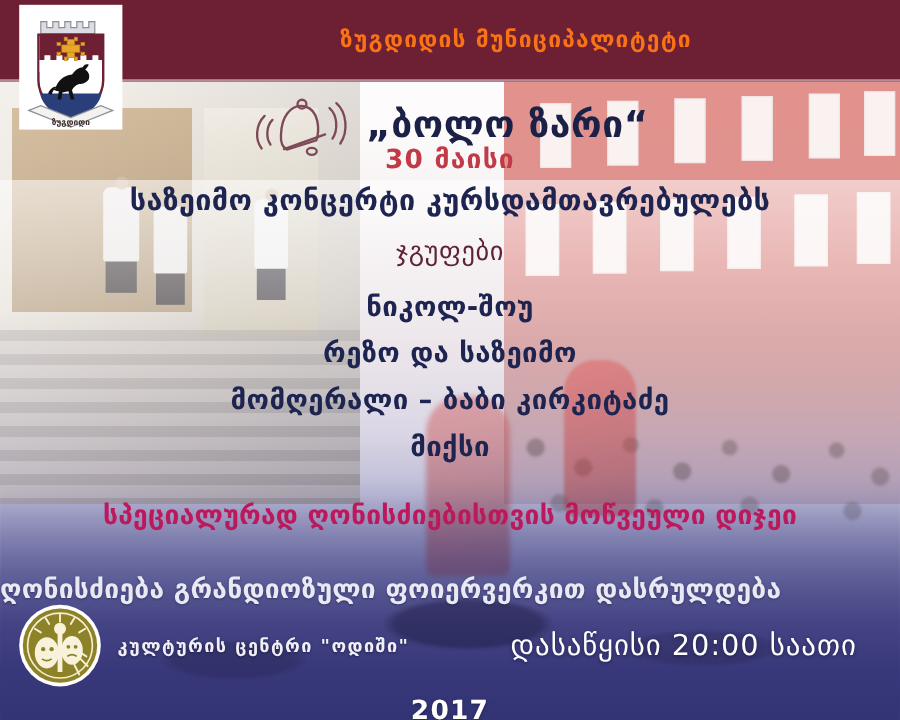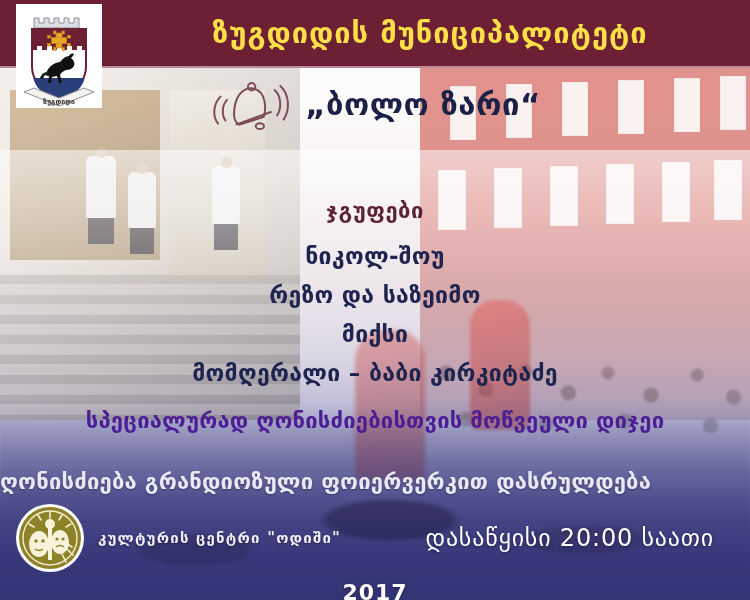--- a/index.html
+++ b/index.html
@@ -108,21 +108,21 @@
   
   .header{
     position:absolute;left:0;top:0;width:750px;height:68px;
     background:#6d1f33;
     border-bottom:2px solid #b98a98;
     box-sizing:border-box;
   }
   .header-title{
     position:absolute;left:120px;top:0;width:620px;height:66px;
     display:flex;align-items:center;justify-content:center;
-    color:#fde047;font-size:29px;letter-spacing:1px;font-weight:600;
+    color:#f97316;font-size:19px;letter-spacing:1px;font-weight:600;
     white-space:nowrap;
   }
 
   
   .coa{
     position:absolute;left:16px;top:4px;width:86px;height:104px;
     background:#ffffff;z-index:6;
   }
   .coa svg{display:block;}
 
@@ -140,30 +140,30 @@
   .date-line{
     position:absolute;left:0;top:53px;width:750px;text-align:center;
     color:#c03a48;font-size:22px;font-weight:600;letter-spacing:1px;
   }
   .subtitle{
     position:absolute;left:0;top:85px;width:750px;text-align:center;
     color:#1d2450;font-size:24px;font-weight:700;letter-spacing:.3px;white-space:nowrap;
   }
   .groups-head{
     position:absolute;left:0;top:130px;width:750px;text-align:center;
-    color:#5e2436;font-size:22px;font-weight:700;letter-spacing:.5px;
+    color:#5e2436;font-size:22px;font-weight:400;letter-spacing:.5px;
   }
   .lineup{position:absolute;left:0;top:175px;width:750px;}
   .act{
     text-align:center;color:#1e2450;font-size:23px;font-weight:700;
     letter-spacing:.3px;white-space:nowrap;margin-bottom:13px;
   }
   .note{
-    text-align:center;color:#4c1d95;font-size:22px;font-weight:700;
-    letter-spacing:.2px;white-space:nowrap;margin-top:22px;
+    text-align:center;color:#be185d;font-size:22px;font-weight:700;
+    letter-spacing:.2px;white-space:nowrap;margin-top:32px;
   }
   .note2{
     color:#e9e9f4;font-size:22px;font-weight:700;
     letter-spacing:.2px;white-space:nowrap;margin-top:36px;
     text-shadow:0 1px 2px rgba(20,20,50,.45);
   }
 
   
   .footer{position:absolute;left:0;top:430px;width:750px;height:102px;}
   .org{
@@ -294,27 +294,29 @@
           <path d="M80 18 c8 7 9 22 3 31"></path>
           <path d="M87 13 c11 10 12 29 4 41"></path>
 
           <path d="M22 30 c-6 6 -7 18 -2 25"></path>
           <path d="M14 26 c-9 9 -10 24 -3 33"></path>
         </g>
       </svg>
       <div class="main-title">„ბოლო ზარი“</div>
     </div>
 
+    <div class="date-line">30 მაისი</div>
+    <div class="subtitle">საზეიმო კონცერტი კურსდამთავრებულებს</div>
     <div class="groups-head">ჯგუფები</div>
 
     <div class="lineup">
       <div class="act">ნიკოლ-შოუ</div>
       <div class="act">რეზო და საზეიმო</div>
+      <div class="act">მომღერალი – ბაბი კირკიტაძე</div>
       <div class="act">მიქსი</div>
-      <div class="act">მომღერალი – ბაბი კირკიტაძე</div>
       <div class="note">სპეციალურად ღონისძიებისთვის მოწვეული დიჯეი</div>
       <div class="note2">ღონისძიება გრანდიოზული ფოიერვერკით დასრულდება</div>
     </div>
 
     <div class="footer">
       <div class="org">
         <svg class="org-logo" viewBox="0 0 72 72">
           <circle cx="36" cy="36" r="34" fill="#ffffff"></circle>
           <circle cx="36" cy="36" r="31" fill="#8e8228"></circle>
           <circle cx="36" cy="36" r="27" fill="none" stroke="#f3eecf" stroke-width="1.4"></circle>

